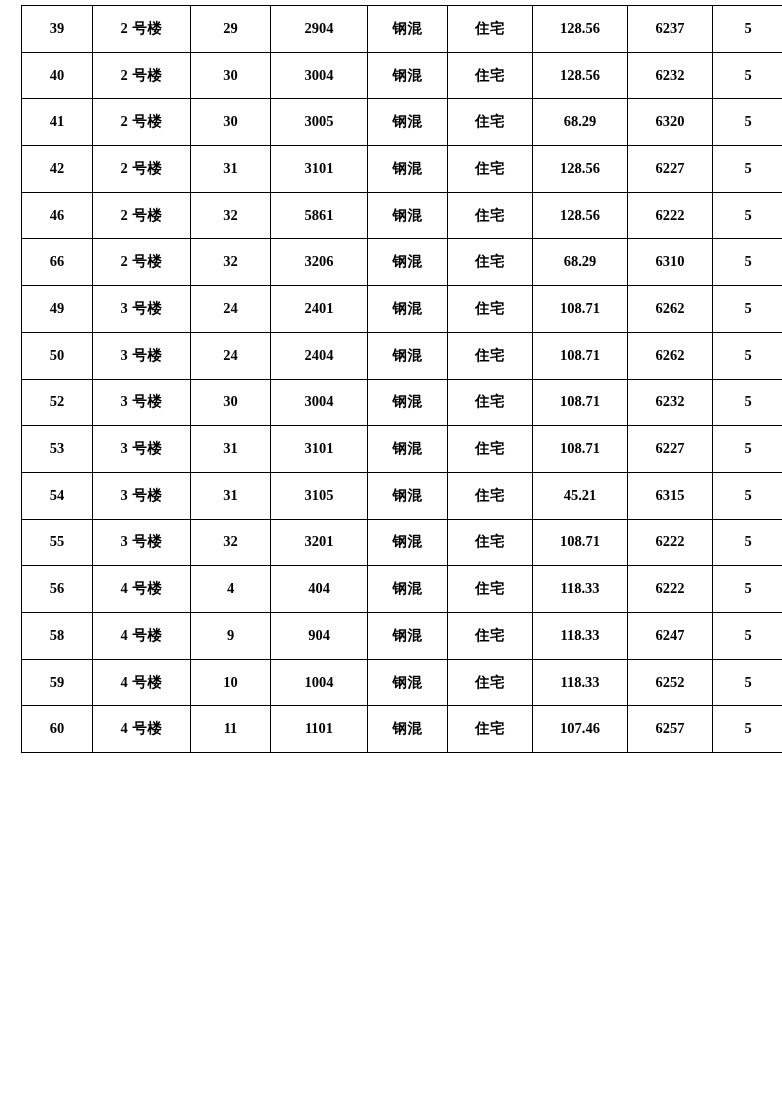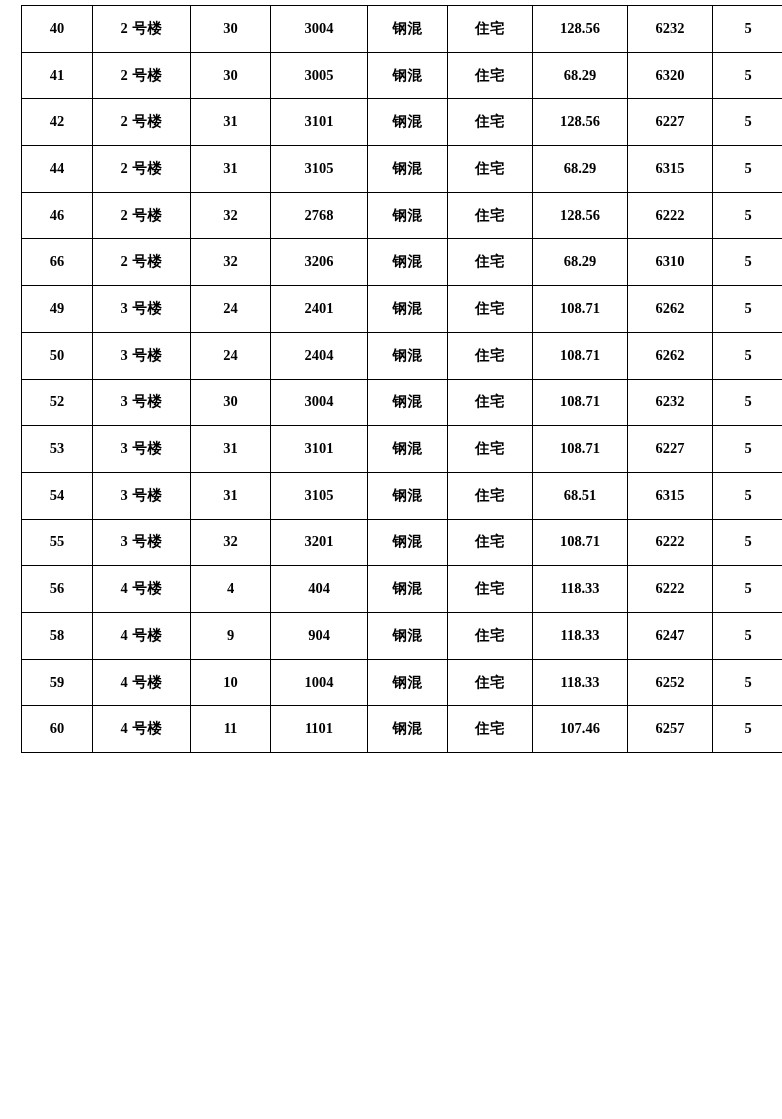--- a/index.html
+++ b/index.html
@@ -73,20 +73,31 @@
         <col class="c2">
         <col class="c3">
         <col class="c4">
       <col class="c5">
         <col class="c6">
         <col class="c7">
         <col class="c8">
     </colgroup>
     <tbody>
         <tr>
+          <td class="num">39</td>
+          <td class="cjk">2 号楼</td>
+          <td class="num">29</td>
+          <td class="num">2904</td>
+          <td class="cjk">钢混</td>
+          <td class="cjk">住宅</td>
+          <td class="num">128.56</td>
+          <td class="num">6237</td>
+          <td class="num">5</td>
+        </tr>
+        <tr>
           <td class="num">40</td>
           <td class="cjk">2 号楼</td>
           <td class="num">30</td>
           <td class="num">3004</td>
           <td class="cjk">钢混</td>
           <td class="cjk">住宅</td>
           <td class="num">128.56</td>
           <td class="num">6232</td>
           <td class="num">5</td>
         </tr>
@@ -106,104 +117,93 @@
           <td class="cjk">2 号楼</td>
           <td class="num">31</td>
           <td class="num">3101</td>
           <td class="cjk">钢混</td>
           <td class="cjk">住宅</td>
           <td class="num">128.56</td>
           <td class="num">6227</td>
           <td class="num">5</td>
         </tr>
         <tr>
-          <td class="num">44</td>
-          <td class="cjk">2 号楼</td>
+          <td class="num">46</td>
+          <td class="cjk">2 号楼</td>
+          <td class="num">32</td>
+          <td class="num">5861</td>
+          <td class="cjk">钢混</td>
+          <td class="cjk">住宅</td>
+          <td class="num">128.56</td>
+          <td class="num">6222</td>
+          <td class="num">5</td>
+        </tr>
+        <tr>
+          <td class="num">66</td>
+          <td class="cjk">2 号楼</td>
+          <td class="num">32</td>
+          <td class="num">3206</td>
+          <td class="cjk">钢混</td>
+          <td class="cjk">住宅</td>
+          <td class="num">68.29</td>
+          <td class="num">6310</td>
+          <td class="num">5</td>
+        </tr>
+        <tr>
+          <td class="num">49</td>
+          <td class="cjk">3 号楼</td>
+          <td class="num">24</td>
+          <td class="num">2401</td>
+          <td class="cjk">钢混</td>
+          <td class="cjk">住宅</td>
+          <td class="num">108.71</td>
+          <td class="num">6262</td>
+          <td class="num">5</td>
+        </tr>
+        <tr>
+          <td class="num">50</td>
+          <td class="cjk">3 号楼</td>
+          <td class="num">24</td>
+          <td class="num">2404</td>
+          <td class="cjk">钢混</td>
+          <td class="cjk">住宅</td>
+          <td class="num">108.71</td>
+          <td class="num">6262</td>
+          <td class="num">5</td>
+        </tr>
+        <tr>
+          <td class="num">52</td>
+          <td class="cjk">3 号楼</td>
+          <td class="num">30</td>
+          <td class="num">3004</td>
+          <td class="cjk">钢混</td>
+          <td class="cjk">住宅</td>
+          <td class="num">108.71</td>
+          <td class="num">6232</td>
+          <td class="num">5</td>
+        </tr>
+        <tr>
+          <td class="num">53</td>
+          <td class="cjk">3 号楼</td>
+          <td class="num">31</td>
+          <td class="num">3101</td>
+          <td class="cjk">钢混</td>
+          <td class="cjk">住宅</td>
+          <td class="num">108.71</td>
+          <td class="num">6227</td>
+          <td class="num">5</td>
+        </tr>
+        <tr>
+          <td class="num">54</td>
+          <td class="cjk">3 号楼</td>
           <td class="num">31</td>
           <td class="num">3105</td>
           <td class="cjk">钢混</td>
           <td class="cjk">住宅</td>
-          <td class="num">68.29</td>
-          <td class="num">6315</td>
-          <td class="num">5</td>
-        </tr>
-        <tr>
-          <td class="num">46</td>
-          <td class="cjk">2 号楼</td>
-          <td class="num">32</td>
-          <td class="num">2768</td>
-          <td class="cjk">钢混</td>
-          <td class="cjk">住宅</td>
-          <td class="num">128.56</td>
-          <td class="num">6222</td>
-          <td class="num">5</td>
-        </tr>
-        <tr>
-          <td class="num">66</td>
-          <td class="cjk">2 号楼</td>
-          <td class="num">32</td>
-          <td class="num">3206</td>
-          <td class="cjk">钢混</td>
-          <td class="cjk">住宅</td>
-          <td class="num">68.29</td>
-          <td class="num">6310</td>
-          <td class="num">5</td>
-        </tr>
-        <tr>
-          <td class="num">49</td>
-          <td class="cjk">3 号楼</td>
-          <td class="num">24</td>
-          <td class="num">2401</td>
-          <td class="cjk">钢混</td>
-          <td class="cjk">住宅</td>
-          <td class="num">108.71</td>
-          <td class="num">6262</td>
-          <td class="num">5</td>
-        </tr>
-        <tr>
-          <td class="num">50</td>
-          <td class="cjk">3 号楼</td>
-          <td class="num">24</td>
-          <td class="num">2404</td>
-          <td class="cjk">钢混</td>
-          <td class="cjk">住宅</td>
-          <td class="num">108.71</td>
-          <td class="num">6262</td>
-          <td class="num">5</td>
-        </tr>
-        <tr>
-          <td class="num">52</td>
-          <td class="cjk">3 号楼</td>
-          <td class="num">30</td>
-          <td class="num">3004</td>
-          <td class="cjk">钢混</td>
-          <td class="cjk">住宅</td>
-          <td class="num">108.71</td>
-          <td class="num">6232</td>
-          <td class="num">5</td>
-        </tr>
-        <tr>
-          <td class="num">53</td>
-          <td class="cjk">3 号楼</td>
-          <td class="num">31</td>
-          <td class="num">3101</td>
-          <td class="cjk">钢混</td>
-          <td class="cjk">住宅</td>
-          <td class="num">108.71</td>
-          <td class="num">6227</td>
-          <td class="num">5</td>
-        </tr>
-        <tr>
-          <td class="num">54</td>
-          <td class="cjk">3 号楼</td>
-          <td class="num">31</td>
-          <td class="num">3105</td>
-          <td class="cjk">钢混</td>
-          <td class="cjk">住宅</td>
-          <td class="num">68.51</td>
+          <td class="num">45.21</td>
           <td class="num">6315</td>
           <td class="num">5</td>
         </tr>
         <tr>
           <td class="num">55</td>
           <td class="cjk">3 号楼</td>
           <td class="num">32</td>
           <td class="num">3201</td>
           <td class="cjk">钢混</td>
           <td class="cjk">住宅</td>

